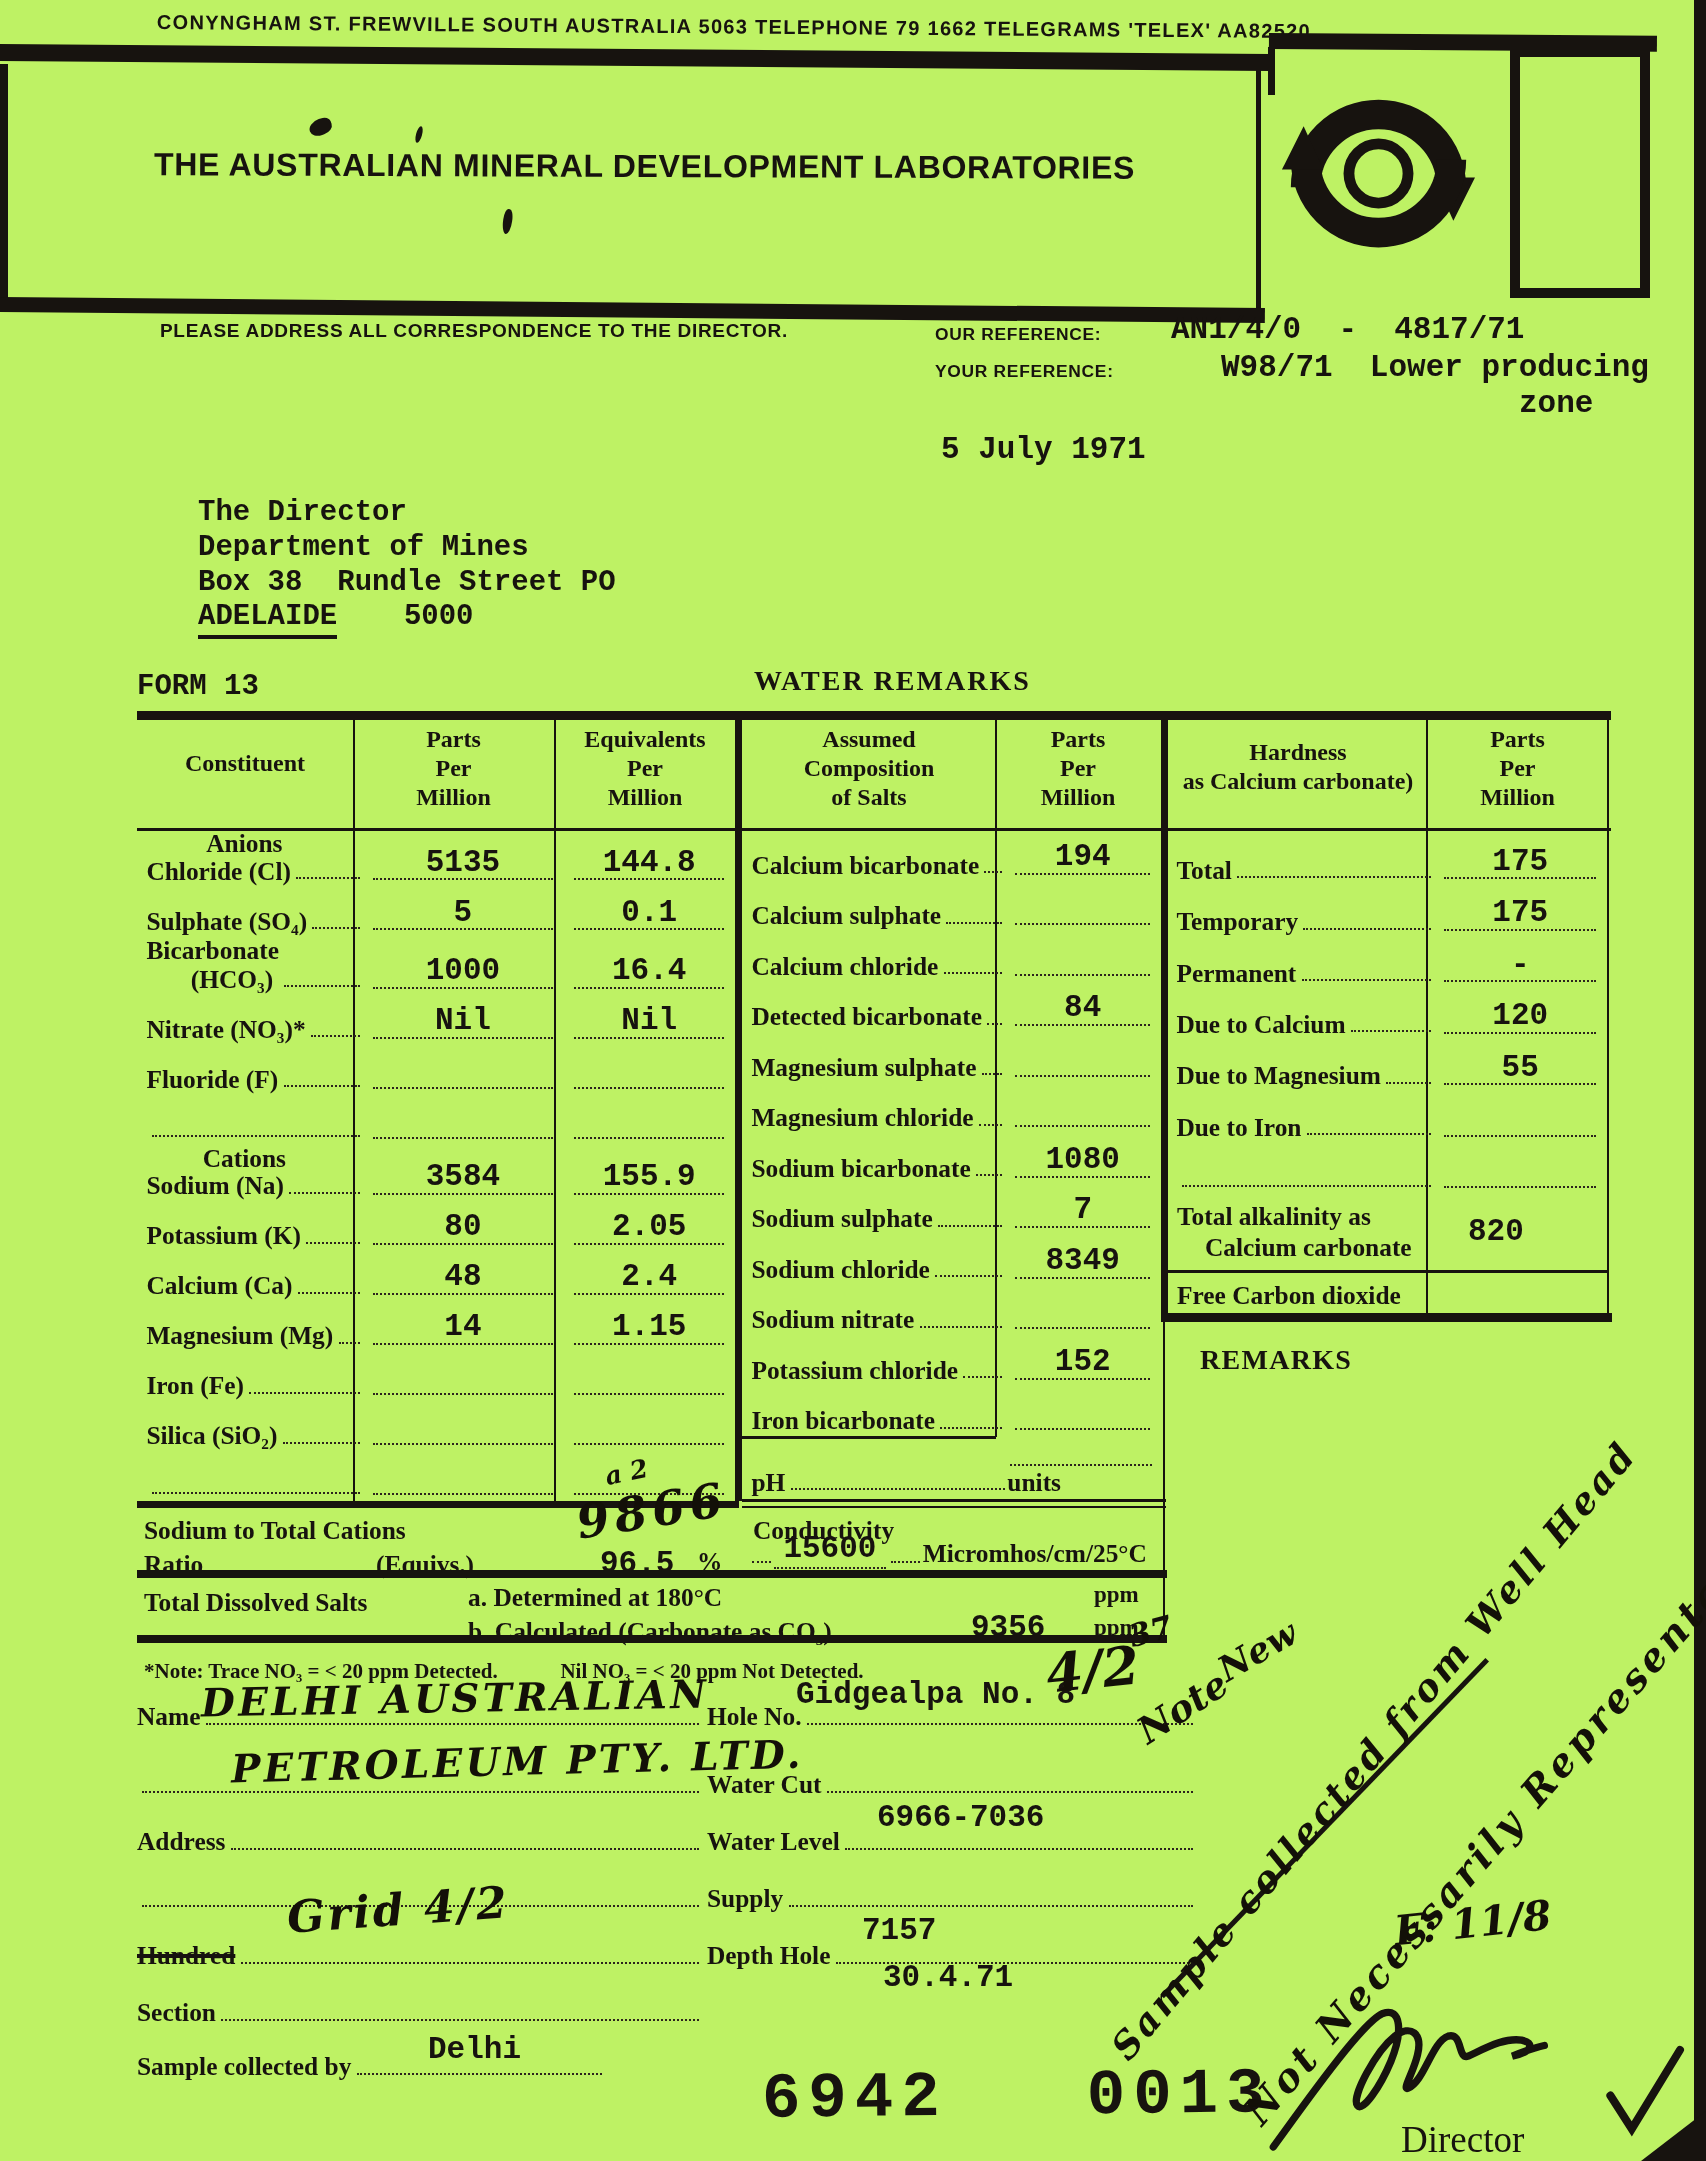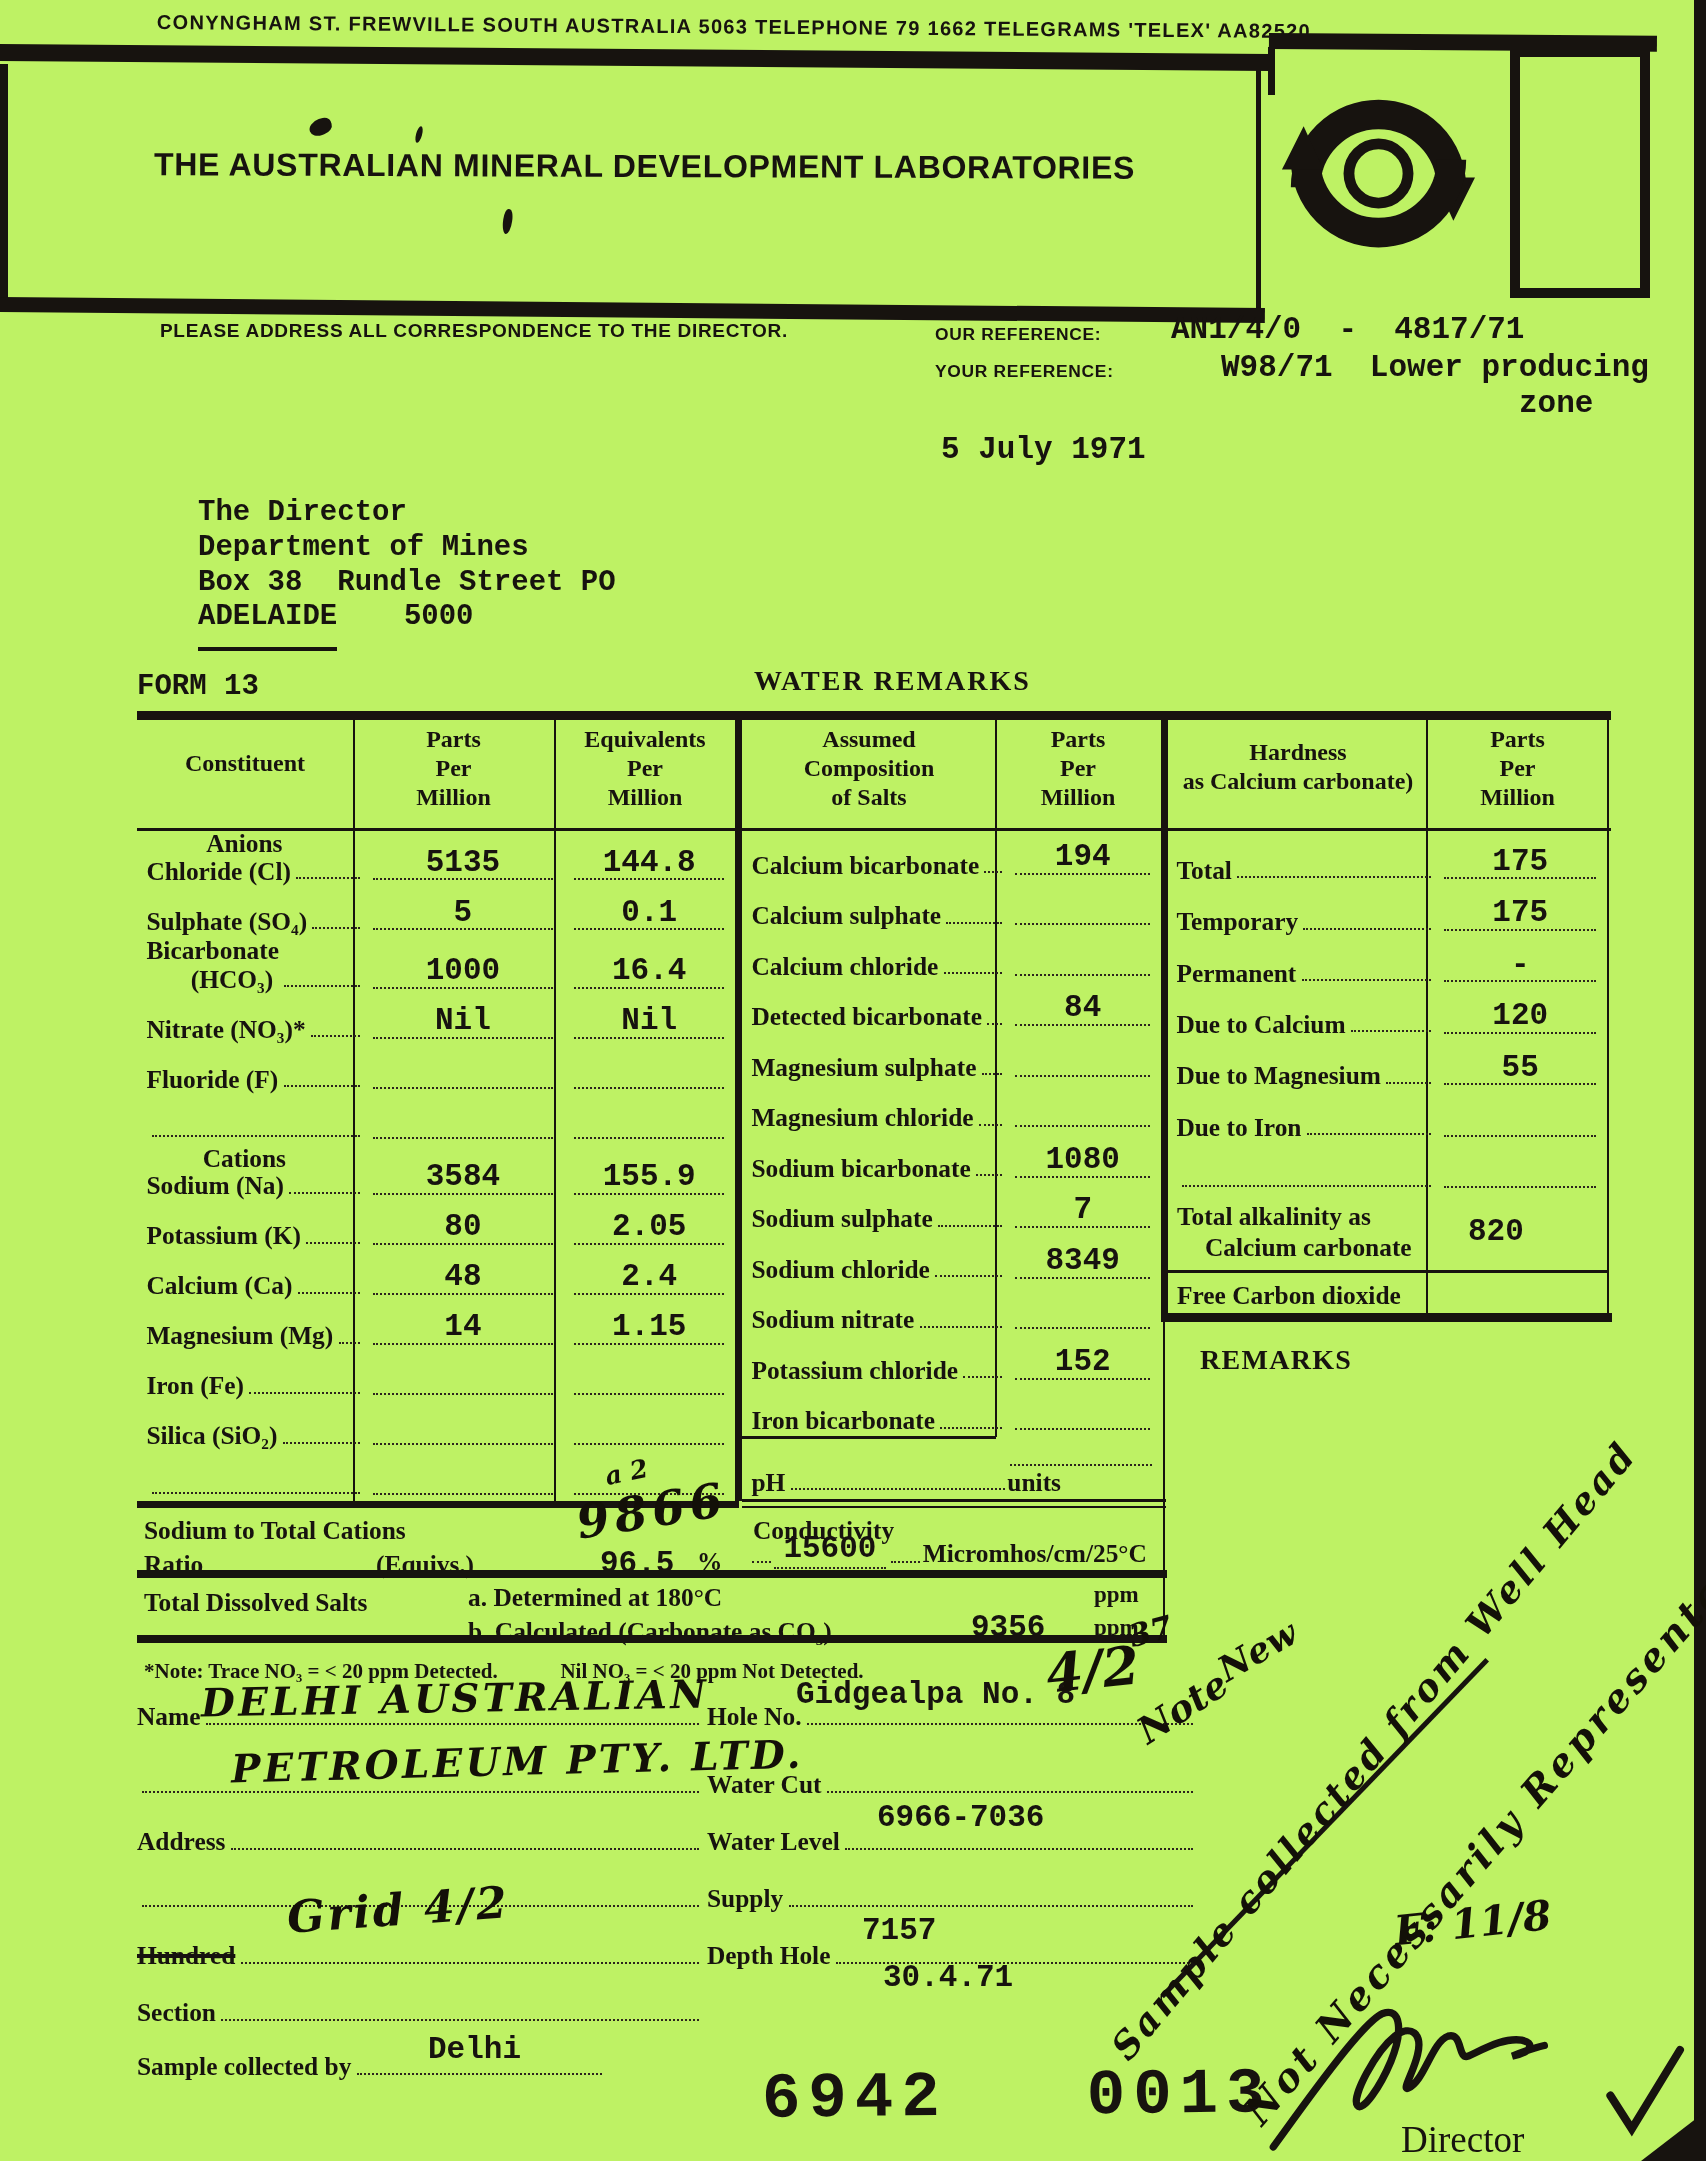--- a/index.html
+++ b/index.html
@@ -65,21 +65,21 @@
   <div class="abs typed" style="left:1171px;top:312px;">AN1/4/0  -  4817/71</div>
   <div class="abs sans" style="left:935px;top:361px;font-size:17.4px;letter-spacing:0.7px;">YOUR REFERENCE:</div>
   <div class="abs typed" style="left:1221px;top:350px;">W98/71  Lower producing</div>
   <div class="abs typed" style="left:1519px;top:386px;">zone</div>
   <div class="abs typed" style="left:941px;top:432px;">5 July 1971</div>
 
   <div class="abs typed" style="left:198px;top:496px;font-size:29px;">The Director</div>
   <div class="abs typed" style="left:198px;top:531px;font-size:29px;">Department of Mines</div>
   <div class="abs typed" style="left:198px;top:566px;font-size:29px;">Box 38  Rundle Street PO</div>
   <div class="abs" style="left:198px;top:600px;">
-    <span class="typed" style="font-size:29px;border-bottom:4.7px solid #17130f;padding-bottom:14px;">ADELAIDE</span>
+    <span class="typed" style="font-size:29px;border-bottom:4.7px solid #17130f;padding-bottom:2px;">ADELAIDE</span>
     <span class="typed" style="font-size:29px;margin-left:64px;">5000</span>
   </div>
 
   <div class="abs typed" style="left:137px;top:670px;font-size:29px;">FORM 13</div>
   <div class="abs serif" style="left:754px;top:665px;font-size:28px;font-weight:700;letter-spacing:2px;">WATER REMARKS</div>
 
   <i class="abs ink" style="left:137px;top:711px;width:1474px;height:8.7px;"></i>
   <i class="abs ink" style="left:137px;top:828px;width:1474px;height:2.7px;"></i>
   <i class="abs ink" style="left:353px;top:711px;width:2px;height:790px;"></i>
   <i class="abs ink" style="left:554px;top:711px;width:2px;height:790px;"></i>

